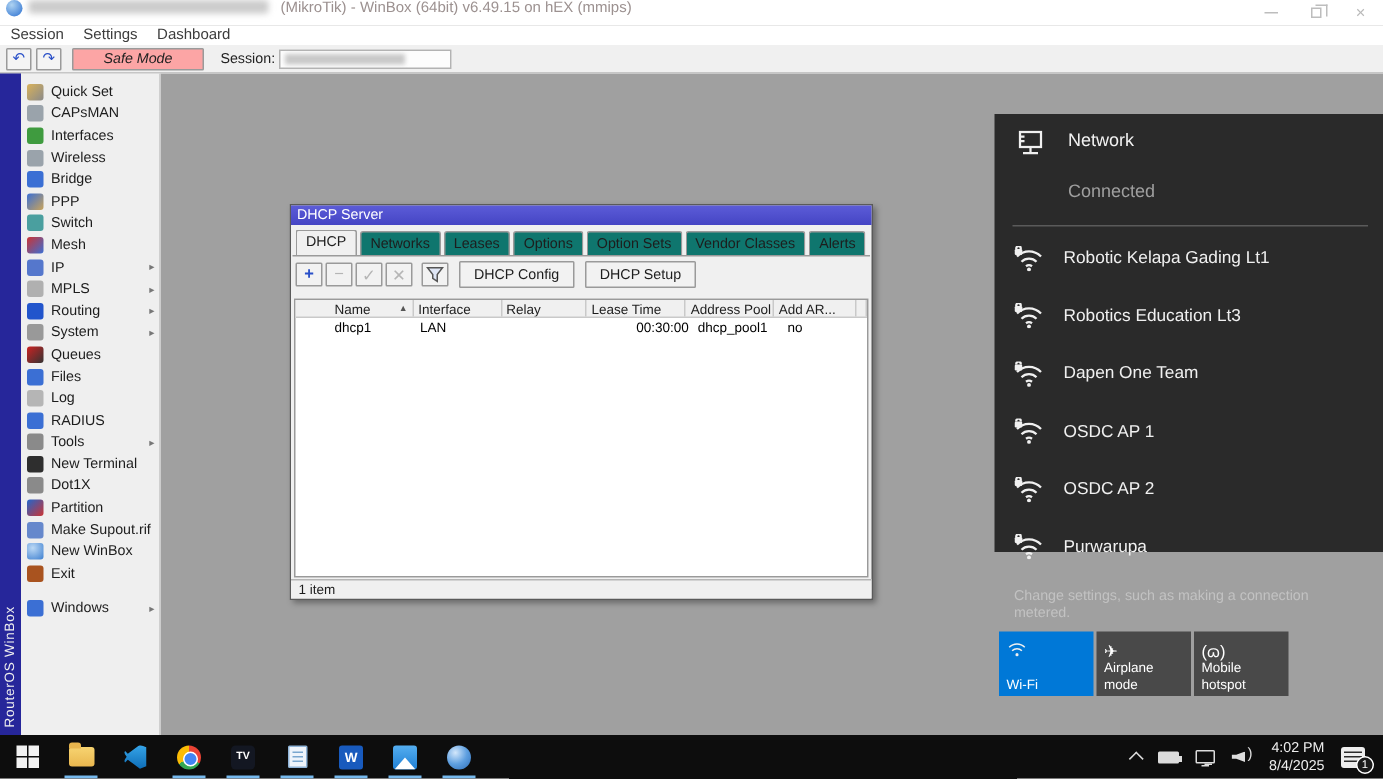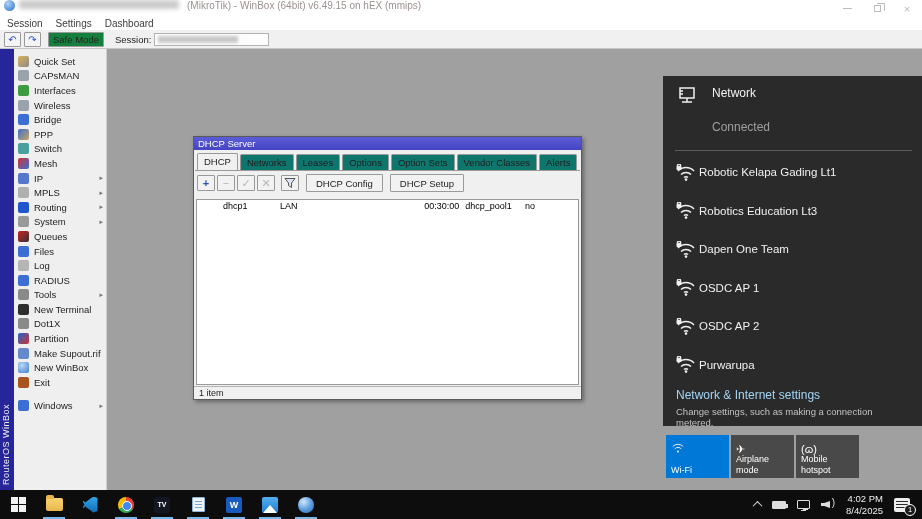--- a/index.html
+++ b/index.html
@@ -13,21 +13,21 @@
   .win-controls { margin-left:auto; display:flex; align-items:center; gap:0; }
   .wc-btn { width:30px; height:17px; display:flex; align-items:center; justify-content:center; color:#b9b9b9; font-size:11px; }
   .wc-min { width:9px; height:1px; background:#bdbdbd; }
   .wc-restore { width:7px; height:7px; border:1px solid #bdbdbd; position:relative; }
   .wc-restore::before { content:""; position:absolute; top:-3px; left:2px; width:7px; height:7px; border:1px solid #bdbdbd; border-bottom:none; border-left:none; }
 
   .menubar { height:13px; background:#fff; display:flex; align-items:center; gap:13px; padding-left:7px; font-size:10px; color:#3c3c3c; }
 
   .toolbar { height:19px; background:#f0f0f0; border-bottom:1px solid #c6c6c6; display:flex; align-items:center; gap:3px; padding:0 4px; }
   .tb-sq { width:17px; height:15px; border:1px solid #9a9a9a; background:#f4f4f4; color:#2a50c8; font-size:10px; display:flex; align-items:center; justify-content:center; border-radius:1px; }
-  .tb-text { height:15px; border:1px solid #9a9a9a; background:#15803d; font-size:9.5px; color:#222; display:flex; align-items:center; padding:0 4px; border-radius:1px; margin-left:4px; }
+  .tb-text { height:15px; border:1px solid #9a9a9a; background:#fca5a5; font-size:9.5px; color:#222; display:flex; align-items:center; padding:0 20px; border-radius:1px; margin-left:4px;font-style:italic; }
   .session-lbl { font-size:9.5px; color:#222; margin-left:8px; }
   .session-box { width:115px; height:13px; border:1px solid #b3b3b3; background:#fdfdfd; display:flex; align-items:center; padding-left:3px; }
   .session-smudge { width:80px; height:7px; background:#c9c9c9; filter:blur(1.5px); }
 
   
   .workspace { position:absolute; top:49px; left:0; right:0; bottom:29px; display:flex; }
   .brand-strip { width:14px; background:#26269a; position:relative; flex:none; }
   .brand-text { position:absolute; bottom:5px; left:1px; color:#efefef; font-size:9px; writing-mode:vertical-rl; transform:rotate(180deg); letter-spacing:.5px; white-space:nowrap; }
   .sidebar { width:93px; background:#efefef; border-right:1px solid #cfcfcf; padding-top:5px; flex:none; }
   .side-item { height:14.6px; display:flex; align-items:center; gap:5px; padding-left:4px; font-size:9.5px; color:#1d1d1d; cursor:default; }
@@ -63,26 +63,26 @@
   .dw-hcell { border-right:1px solid #c9c9c9; padding:1px 3px 0; white-space:nowrap; overflow:hidden; display:flex; align-items:center; }
   .dw-row { display:flex; height:12px; font-size:9px; color:#000; }
   .dw-cell { padding:1px 3px 0; white-space:nowrap; overflow:hidden; }
   .c0{width:82px;} .c1{width:62px;} .c2{width:60px;} .c3{width:70px;} .c4{width:62px;} .c5{width:58px;} .cf{flex:1;}
   .indent { padding-left:26px; }
   .r-align { text-align:right; }
   .sortmark { margin-left:auto; font-size:6px; color:#555; }
   .dw-status { position:absolute; left:0; right:0; bottom:0; height:13px; background:#f0f0f0; border-top:1px solid #b5b5b5; font-size:9px; color:#1d1d1d; line-height:12px; padding-left:5px; }
 
   
-  .flyout { position:absolute; left:663px; top:76px; width:259px; height:350px; background:#2a2a2a; color:#fff; z-index:6; }
+  .flyout { position:absolute; left:663px; top:76px; width:259px; height:292px; background:#2a2a2a; color:#fff; z-index:6; }
   .fly-conn { display:flex; gap:13px; padding:10px 12px 8px 14px; align-items:flex-start; }
   .fly-conn-name { font-size:12px; color:#f2f2f2; }
   .fly-conn-status { font-size:12px; color:#9f9f9f; margin-top:20px; }
   .fly-sep { height:1px; background:#5a5a5a; margin:8px 10px 2px 12px; }
-  .wifi-item { height:38.5px; display:flex; align-items:center; gap:3px; padding-left:13px; font-size:11.5px; color:#f0f0f0; cursor:default; }
+  .wifi-item { height:38.5px; display:flex; align-items:center; gap:13px; padding-left:13px; font-size:11.5px; color:#f0f0f0; cursor:default; }
   .wifi-glyph { position:relative; width:20px; height:17px; flex:none; }
   .wifi-glyph svg { display:block; }
   .fly-settings { padding:4px 12px 0 13px; }
   .fly-link { font-size:12px; color:#a3d5f5; }
   .fly-caption { font-size:9.5px; color:#c2c2c2; margin-top:4px; }
   .tiles { display:flex; gap:2px; padding:7px 0 0 3px; }
   .tile { width:63px; height:43px; background:#494949; position:relative; padding:4px 5px; }
   .tile.active { background:#0078d7; }
   .tile-label { position:absolute; bottom:3px; left:5px; right:2px; font-size:9px; color:#fff; line-height:1.15; }
   .tile-icon { color:#fff; font-size:11px; }
@@ -290,20 +290,32 @@
     <span class="dw-btn dis">✕</span>
     <span class="dw-btn funnel">
       <svg width="12" height="12" viewBox="0 0 12 12">
           <path d="M1 1.5 h10 L7.5 6 v4.5 L4.5 8.5 V6 Z" fill="#dfe6f5" stroke="#555" stroke-width="1"></path>
         </svg>
     </span>
     <span class="dw-textbtn">DHCP Config</span>
     <span class="dw-textbtn">DHCP Setup</span>
   </div>
   <div class="dw-table">
+    <div class="dw-hrow">
+      <span class="dw-hcell c0 indent">
+          <span>Name</span>
+          <span class="sortmark">▲</span>
+        </span>
+      <span class="dw-hcell c1">Interface</span>
+      <span class="dw-hcell c2">Relay</span>
+      <span class="dw-hcell c3">Lease Time</span>
+      <span class="dw-hcell c4">Address Pool</span>
+      <span class="dw-hcell c5">Add AR...</span>
+      <span class="dw-hcell cf"></span>
+    </div>
     <div class="dw-row">
       <span class="dw-cell c0 indent">dhcp1</span>
       <span class="dw-cell c1">LAN</span>
       <span class="dw-cell c2"></span>
       <span class="dw-cell c3 r-align">00:30:00</span>
       <span class="dw-cell c4">dhcp_pool1</span>
       <span class="dw-cell c5">no</span>
     </div>
   </div>
   <div class="dw-status">1 item</div>
@@ -398,21 +410,20 @@
           <path d="M8 13.5 a3.2 3.2 0 0 1 4 0" class="wh"></path>
           <circle cx="10" cy="15.6" r="1.3" fill="#f0f0f0"></circle>
           <rect x="0.5" y="2" width="5" height="4" rx="0.8" fill="#f0f0f0"></rect>
           <path d="M1.5 2 v-0.4 a1.5 1.5 0 0 1 3 0 V2" class="wh" stroke-width="1"></path>
         </svg>
       </span>
     <span>Purwarupa</span>
   </div>
 
   <div class="fly-settings">
-    <div class="fly-link">Network &amp; Internet settings</div>
     <div class="fly-caption">Change settings, such as making a connection metered.</div>
   </div>
   <div class="tiles">
     <div class="tile active">
       <span class="tile-icon"><svg width="14" height="11" viewBox="0 0 20 17">
             <path d="M2 7 a11 11 0 0 1 16 0" class="wh"></path>
             <path d="M5 10.5 a7 7 0 0 1 10 0" class="wh"></path>
             <circle cx="10" cy="14.6" r="1.6" fill="#f0f0f0"></circle>
           </svg></span>
       <span class="tile-label">Wi-Fi</span>

